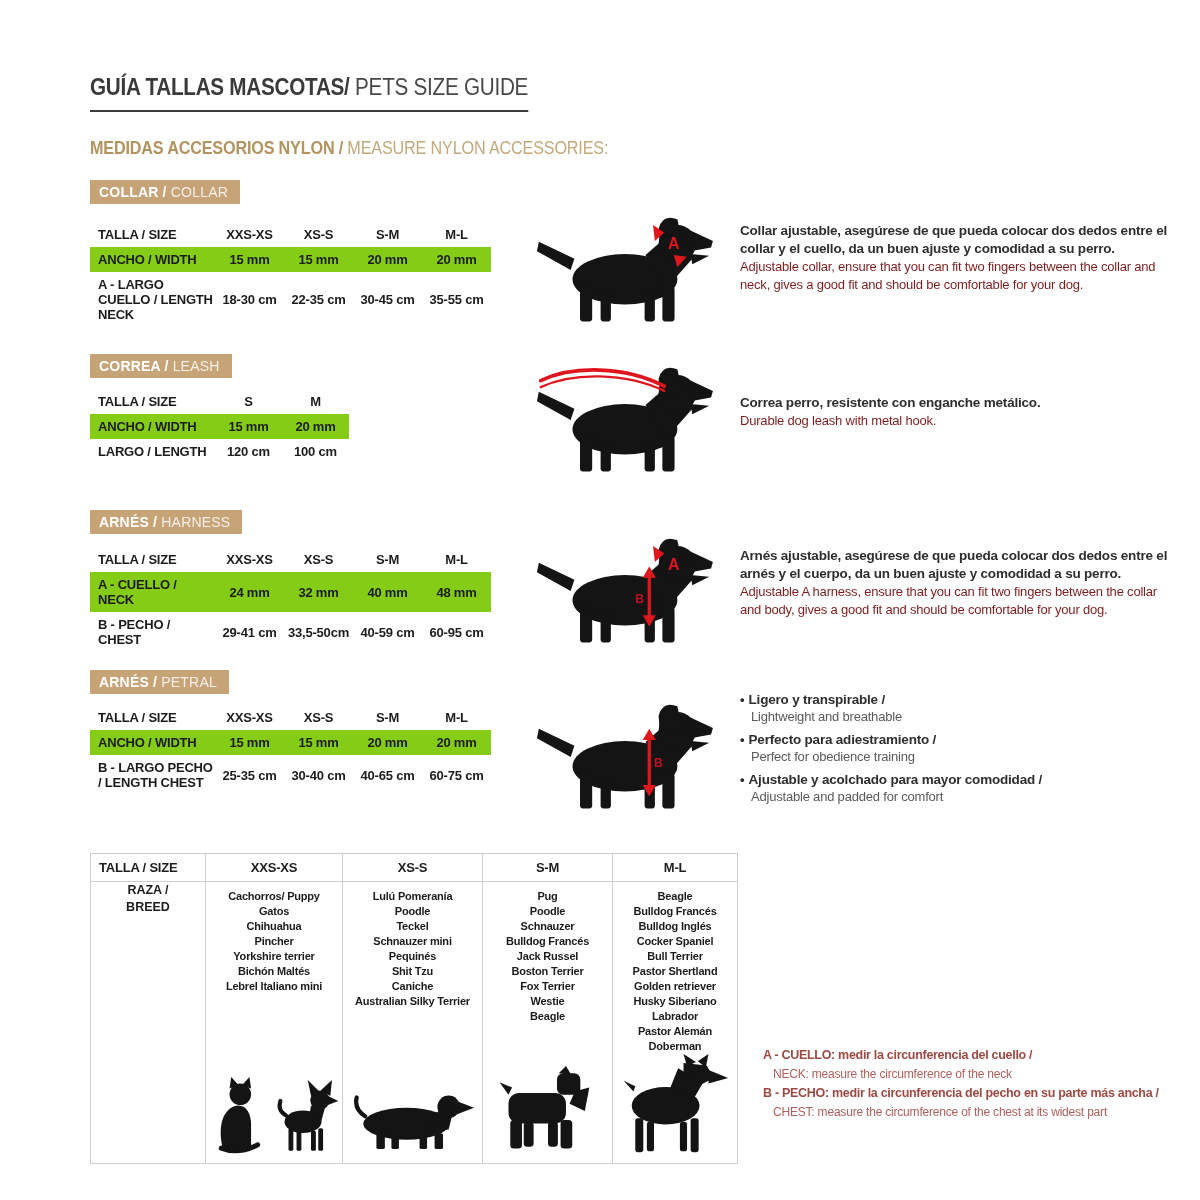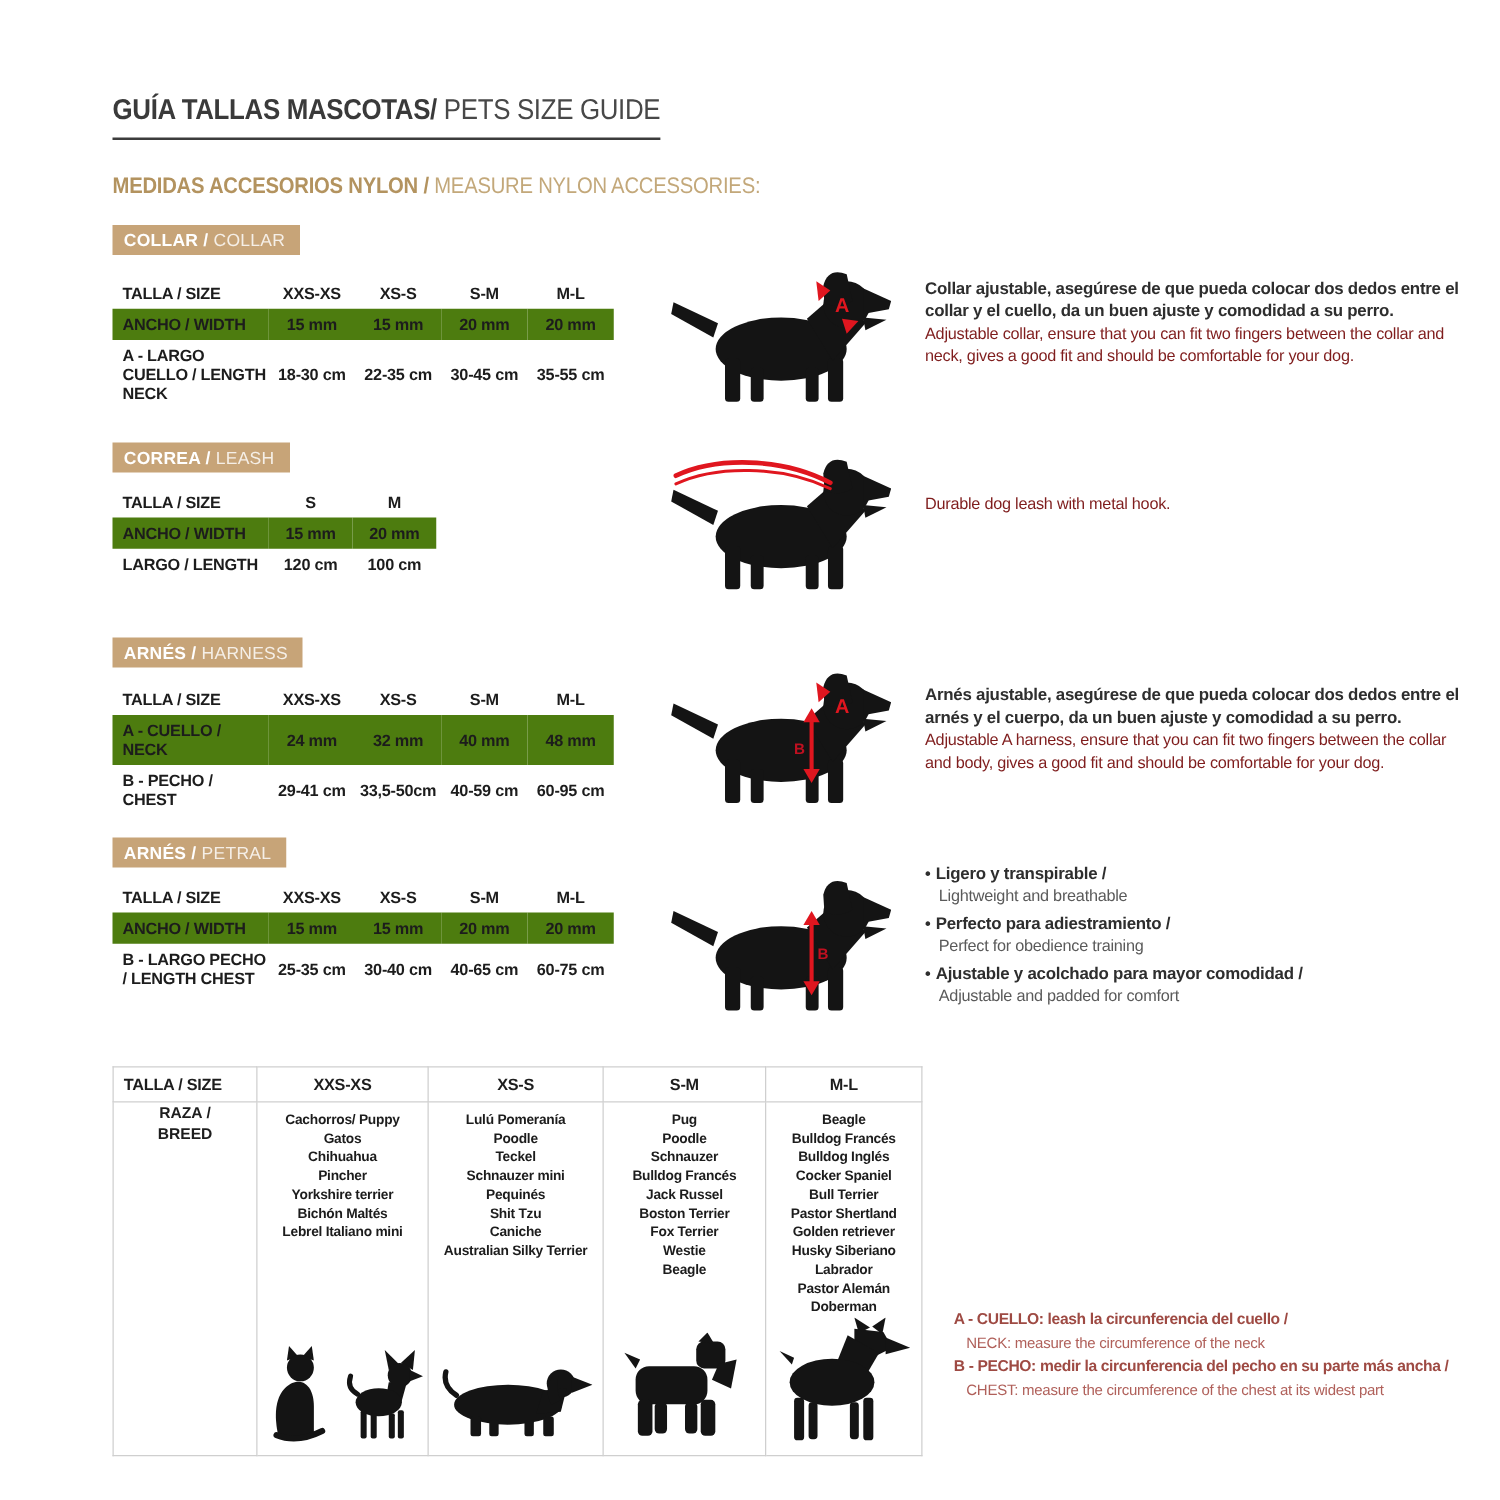--- a/index.html
+++ b/index.html
@@ -21,21 +21,21 @@
            font-size:14px; font-weight:700; padding:4px 12px 4px 9px; letter-spacing:0.2px; white-space:nowrap; }
   .badge .lite { font-weight:400; color:rgba(255,255,255,0.82); }
 
   
   .mtable { position:absolute; left:0; border-collapse:collapse; }
   .mtable td { font-size:13px; font-weight:700; color:#1c1c1c; text-align:center; padding:5px 2px;
                letter-spacing:-0.2px; }
   .mtable td.lbl { width:125px; text-align:left; padding-left:8px; }
   .mtable td.val { width:69px; }
   .mtable td.vals { width:67px; }
-  .mtable tr.gray td { background:#4d7c0f; }
+  .mtable tr.gray td { background:#84cc16; }
 
   
   .dog-wrap { position:absolute; }
   .dog-wrap svg { display:block; }
   .sil { fill:#141414; }
   .red-fill { fill:#e0161f; }
   .red-stroke { stroke:#e0161f; fill:none; }
   .marker { fill:#e0161f; font-size:17px; font-weight:700; font-family:"Liberation Sans",sans-serif; }
   .marker.small { font-size:13px; fill:#c01020; }
   .leash-line { stroke:#e0161f; fill:none; stroke-width:4; stroke-linecap:round; }
@@ -171,20 +171,21 @@
       </tbody>
     </table>
     <div class="dog-wrap" style="left:445px; top:6px;">
       <svg width="178" height="117" viewBox="0 0 190 125">
         <use href="#dog-sil"></use>
         <path class="leash-line" d="M138,28 C96,6 40,6 6,22"></path>
         <path class="leash-line thin" d="M138,33 C96,13 40,13 6,29"></path>
       </svg>
     </div>
     <div class="desc" style="top:40px;">
+      <div class="es">Correa perro, resistente con enganche metálico.</div>
       <div class="en">Durable dog leash with metal hook.</div>
     </div>
   </div>
 
   <div class="section" style="top:510px; height:158px;">
     <div class="badge">
       <span>ARNÉS / </span><span class="lite">HARNESS</span>
     </div>
     <table class="mtable" style="top:37px;">
       <tbody>
@@ -421,19 +422,19 @@
                 </svg>
               </span>
             </div>
           </div>
         </td>
       </tr>
     </tbody>
   </table>
 
   <div class="notes">
-    <div class="es">A - CUELLO: leash la circunferencia del cuello /</div>
+    <div class="es">A - CUELLO: medir la circunferencia del cuello /</div>
     <div class="en">NECK: measure the circumference of the neck</div>
     <div class="es">B - PECHO: medir la circunferencia del pecho en su parte más ancha /</div>
     <div class="en">CHEST: measure the circumference of the chest at its widest part</div>
   </div>
 
 </div>
 
 </body></html>

